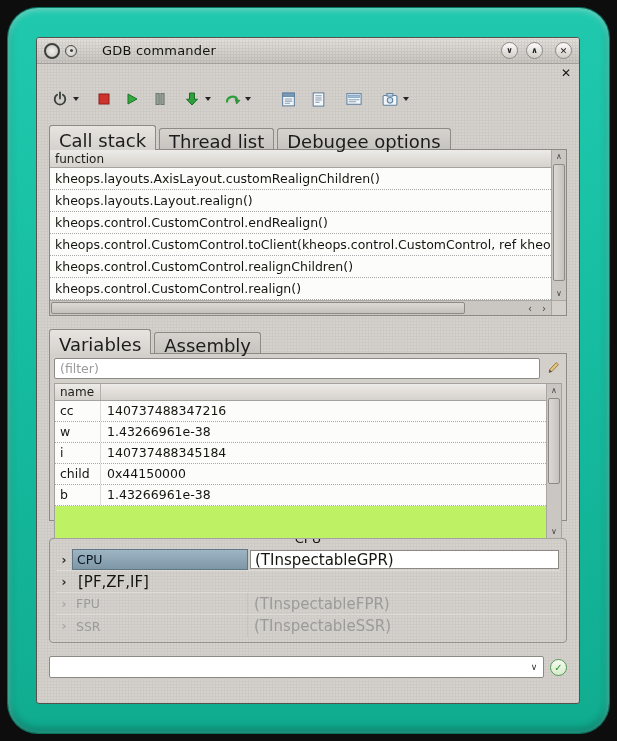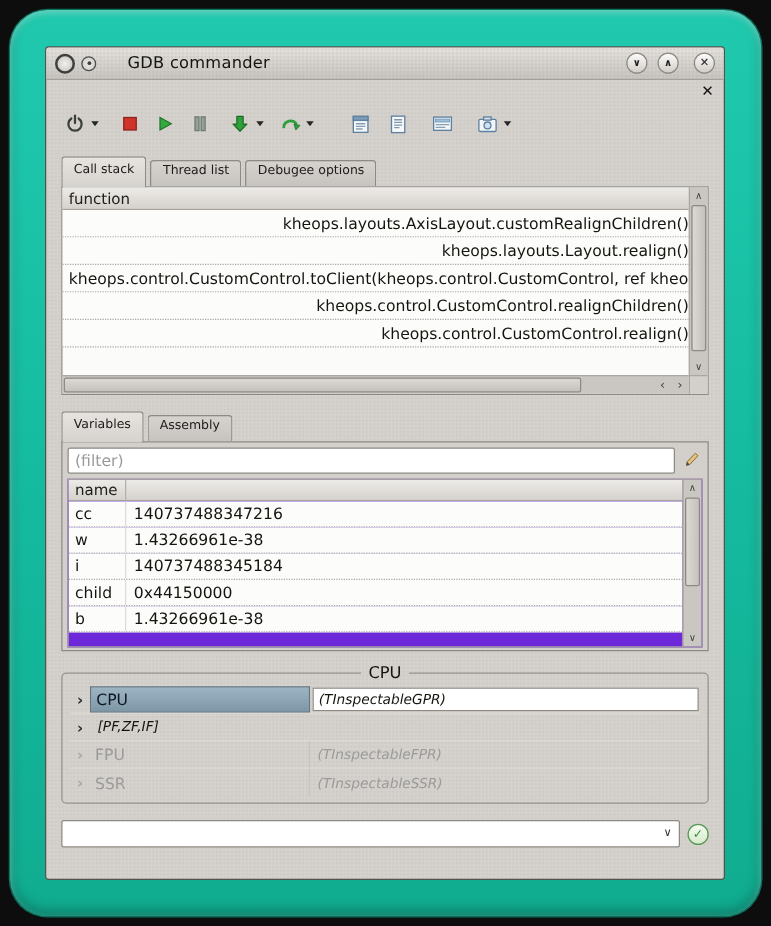--- a/index.html
+++ b/index.html
@@ -60,21 +60,21 @@
   .dock-close { font-size:12px; font-weight:bold; color:#111; line-height:1; }
   
   .toolbar { height:34px; display:flex; align-items:center; padding-left:12px; }
   .tbg { display:flex; align-items:center; }
   .tb { height:24px; min-width:22px; display:flex; align-items:center; justify-content:center; }
   .chev { width:0;height:0;border-left:3.5px solid transparent;border-right:3.5px solid transparent;border-top:4.5px solid #262626; margin-left:2px; }
   .sp6{margin-right:6px}.sp10{margin-right:10px}.sp14{margin-right:14px}.sp26{margin-left:26px}
   
   .tabs { display:flex; align-items:flex-end; height:25px; margin:8px 12px 0 12px; position:relative; z-index:2; }
   .tab {
-    font-size:10px; color:#1c1c1c; height:21px;
+    font-size:18px; color:#1c1c1c; height:21px;
     background:linear-gradient(#d6d2cd,#c7c3be);
     border:1px solid #8d8984; border-bottom:none;
     border-radius:3px 3px 0 0; padding:2px 9px 0; margin-right:3px;
     white-space:nowrap;
   }
   .tab.active {
     height:25px; padding-top:4px; margin-bottom:-1px; z-index:3; position:relative;
     background:linear-gradient(#e7e4e0,#d5d1cc);
   }
   .tabpage { margin:0 12px; border:1px solid #8d8984; position:relative; z-index:1; }
@@ -86,21 +86,21 @@
   .colheader {
     grid-column:1; grid-row:1;
     background:linear-gradient(#edebe8,#d5d1cc);
     border-bottom:1px solid #a5a19c;
     font-size:12px; color:#20201b; display:flex; align-items:center; padding-left:5px;
   }
   .cs-rows { grid-column:1; grid-row:2; overflow:hidden; }
   .cs-row {
     height:22px; line-height:21px; font-size:12.5px; color:#15150f;
     padding-left:5px; border-bottom:1px dotted #a9a9a9;
-    white-space:nowrap; overflow:hidden; background:#fcfcfb;text-align:right;
+    white-space:nowrap; overflow:hidden; background:#fcfcfb;
   }
   .vscroll {
     grid-column:2; grid-row:1 / span 2;
     border-left:1px solid #aaa6a1; background:#cac6c1;
     display:flex; flex-direction:column;
   }
   .sc-arrow { height:13px; display:flex; align-items:center; justify-content:center; font-size:8px; color:#454545; }
   .sc-arrow.h { height:100%; width:14px; font-size:10px; }
   .sc-vtrack { flex:1; padding:1px; display:flex; flex-direction:column; }
   .sc-vthumb { width:100%; background:linear-gradient(90deg,#dcd8d3,#c5c1bc); border:1px solid #8d8984; border-radius:2px; }
@@ -117,21 +117,21 @@
   .filter-row { display:flex; align-items:flex-start; gap:4px; margin-bottom:4px; }
   .filter-input {
     flex:1; height:21px; border:1px solid #8d8984; border-radius:2px;
     background:#fff; font-size:12.5px; padding:0 5px; color:#333;
     font-family:"DejaVu Sans","Liberation Sans",sans-serif;
   }
   .filter-input::placeholder { color:#9a9a9a; opacity:1; }
   .brush { width:18px; height:18px; display:flex; align-items:center; justify-content:center; }
   .vars-box {
     display:grid; grid-template-columns:1fr 15px; grid-template-rows:17px 1fr;
-    border:1px solid #a5a19c; height:135px; background:#6d28d9;
+    border:1px solid #a5a19c; height:156px; background:#bef264;
   }
   .vars-header { grid-column:1; grid-row:1; display:flex;
     background:linear-gradient(#edebe8,#d5d1cc); border-bottom:1px solid #a5a19c;
     font-size:12px; color:#20201b; }
   .vh-name { width:46px; padding-left:5px; display:flex; align-items:center; border-right:1px solid #b3afaa; }
   .vh-value { flex:1; padding-left:6px; display:flex; align-items:center; }
   .vars-rows { grid-column:1; grid-row:2; overflow:hidden; }
   .var-row { display:flex; height:21px; line-height:20px; border-bottom:1px dotted #a9a9a9; font-size:12.5px; color:#15150f; background:#fcfcfb; }
   .var-name { width:46px; padding-left:5px; border-right:1px solid #dedbd7; overflow:hidden; }
   .var-value { flex:1; padding-left:6px; overflow:hidden; white-space:nowrap; }
@@ -144,21 +144,21 @@
   .cpu-group {
     margin:10px 12px 0 12px; border:1px solid #95918c; border-radius:4px;
     padding:3px 6px 5px;
   }
   .cpu-group legend { margin:0 auto; padding:0 6px; font-size:13px; color:#15150f; }
   .cpu-row { display:flex; align-items:stretch; height:22px; border-bottom:1px solid #dedbd6; }
   .cpu-row:last-child { border-bottom:none; }
   .cpu-exp { width:16px; display:flex; align-items:center; justify-content:center; font-size:12px; font-weight:bold; color:#2b2b2b; }
   .cpu-name { width:176px; display:flex; align-items:center; padding-left:4px; font-size:12.5px; color:#15150f; border-right:1px solid #c7c3be; }
   .cpu-name.sel { background:linear-gradient(#9db4c3,#7e97a7); border:1px solid #5f7787; color:#0c1822; }
-  .cpu-val { flex:1; display:flex; align-items:center; padding-left:6px; font-size:11px; color:#15150f; overflow:hidden;font-style:italic; }
+  .cpu-val { flex:1; display:flex; align-items:center; padding-left:6px; font-size:15px; color:#15150f; overflow:hidden; }
   .cpu-val.editor { background:#fff; border:1px solid #8d8984; margin:1px 1px 1px 2px; padding-left:4px; }
   .cpu-row.disabled .cpu-name, .cpu-row.disabled .cpu-val { color:#9b9b9b; }
   .cpu-row.disabled .cpu-exp { color:#a8a8a8; }
   
   .cmdrow { margin:13px 12px 0 12px; display:flex; align-items:center; gap:6px; }
   .combo { flex:1; height:22px; background:#fff; border:1px solid #8d8984; border-radius:2px; display:flex; align-items:center; }
   .combo-input { flex:1; border:none; outline:none; font-size:12.5px; padding:0 5px; background:transparent;
     font-family:"DejaVu Sans","Liberation Sans",sans-serif; }
   .combo-arrow { width:18px; text-align:center; font-size:9px; color:#2d2d2d; }
   .okbtn {
@@ -281,20 +281,21 @@
       <span class="tab active">Call stack</span>
       <span class="tab">Thread list</span>
       <span class="tab">Debugee options</span>
     </div>
 
     <div class="tabpage tabpage1">
       <div class="colheader">function</div>
       <div class="cs-rows">
         <div class="cs-row">kheops.layouts.AxisLayout.customRealignChildren()</div>
         <div class="cs-row">kheops.layouts.Layout.realign()</div>
+        <div class="cs-row">kheops.control.CustomControl.endRealign()</div>
         <div class="cs-row">kheops.control.CustomControl.toClient(kheops.control.CustomControl, ref kheops.</div>
         <div class="cs-row">kheops.control.CustomControl.realignChildren()</div>
         <div class="cs-row">kheops.control.CustomControl.realign()</div>
       </div>
       <div class="vscroll">
         <span class="sc-arrow">∧</span>
         <span class="sc-vtrack">
             <span class="sc-vthumb" style="height:96%"></span>
           </span>
         <span class="sc-arrow">∨</span>

